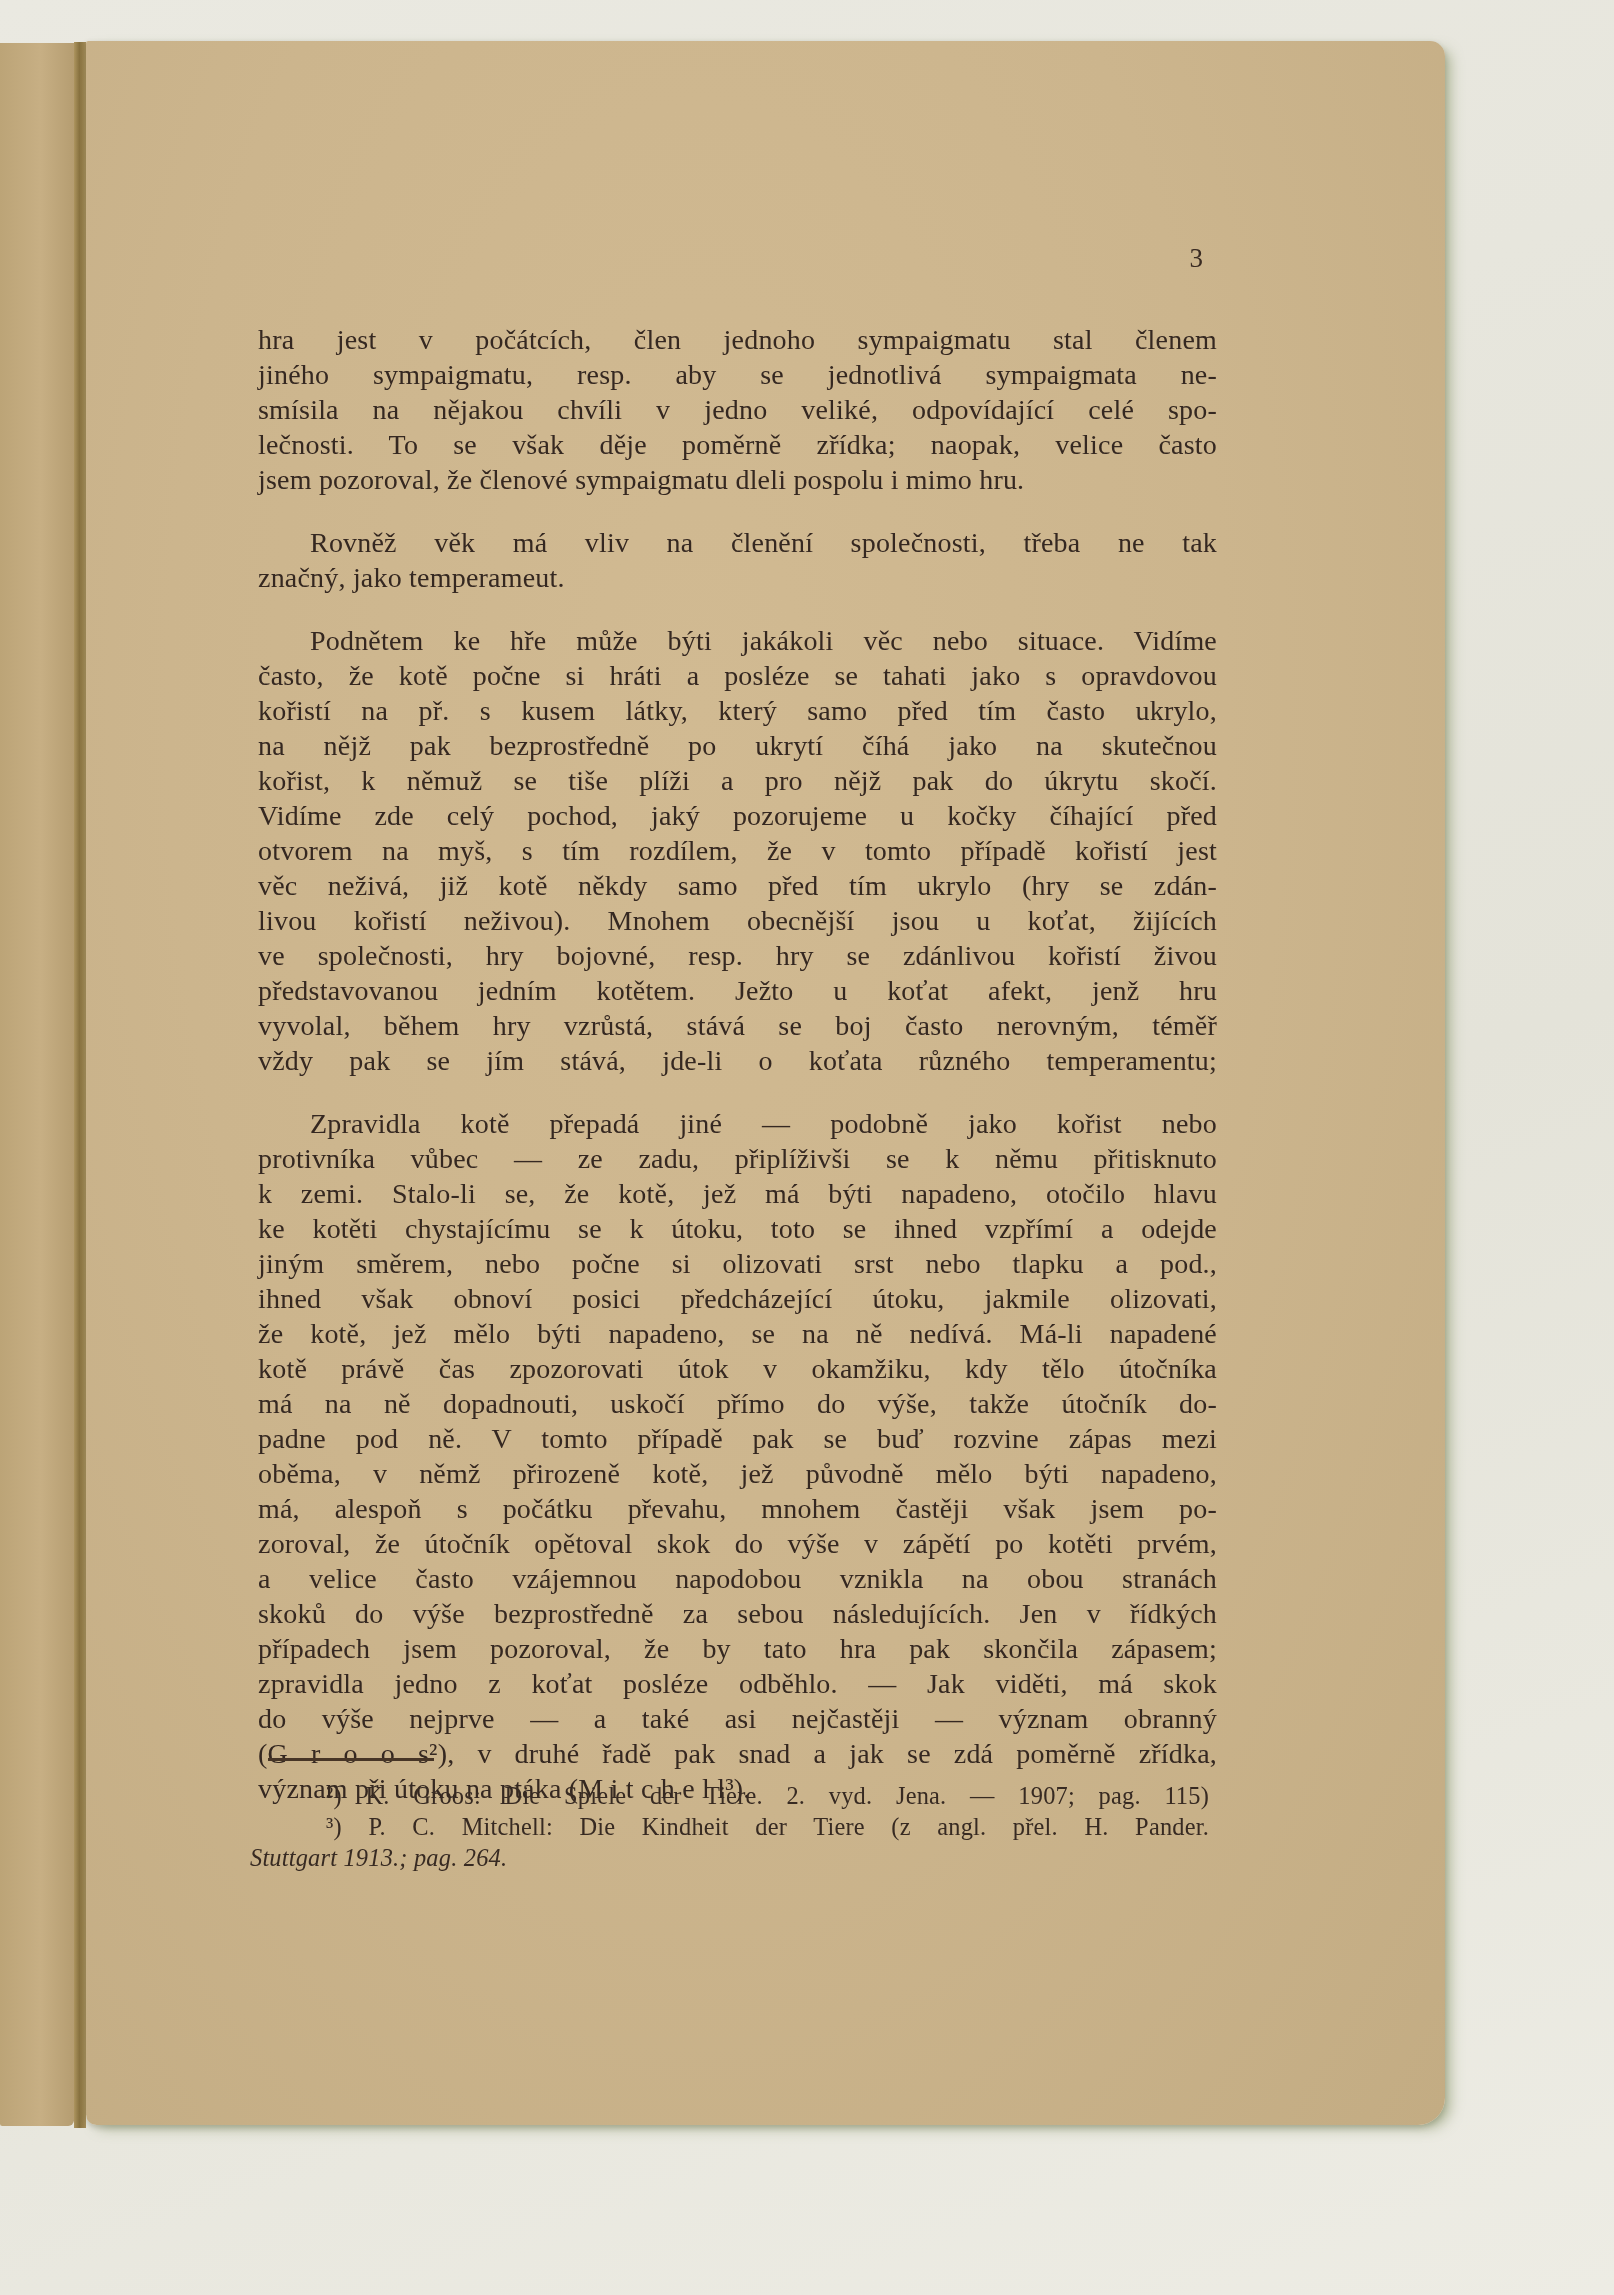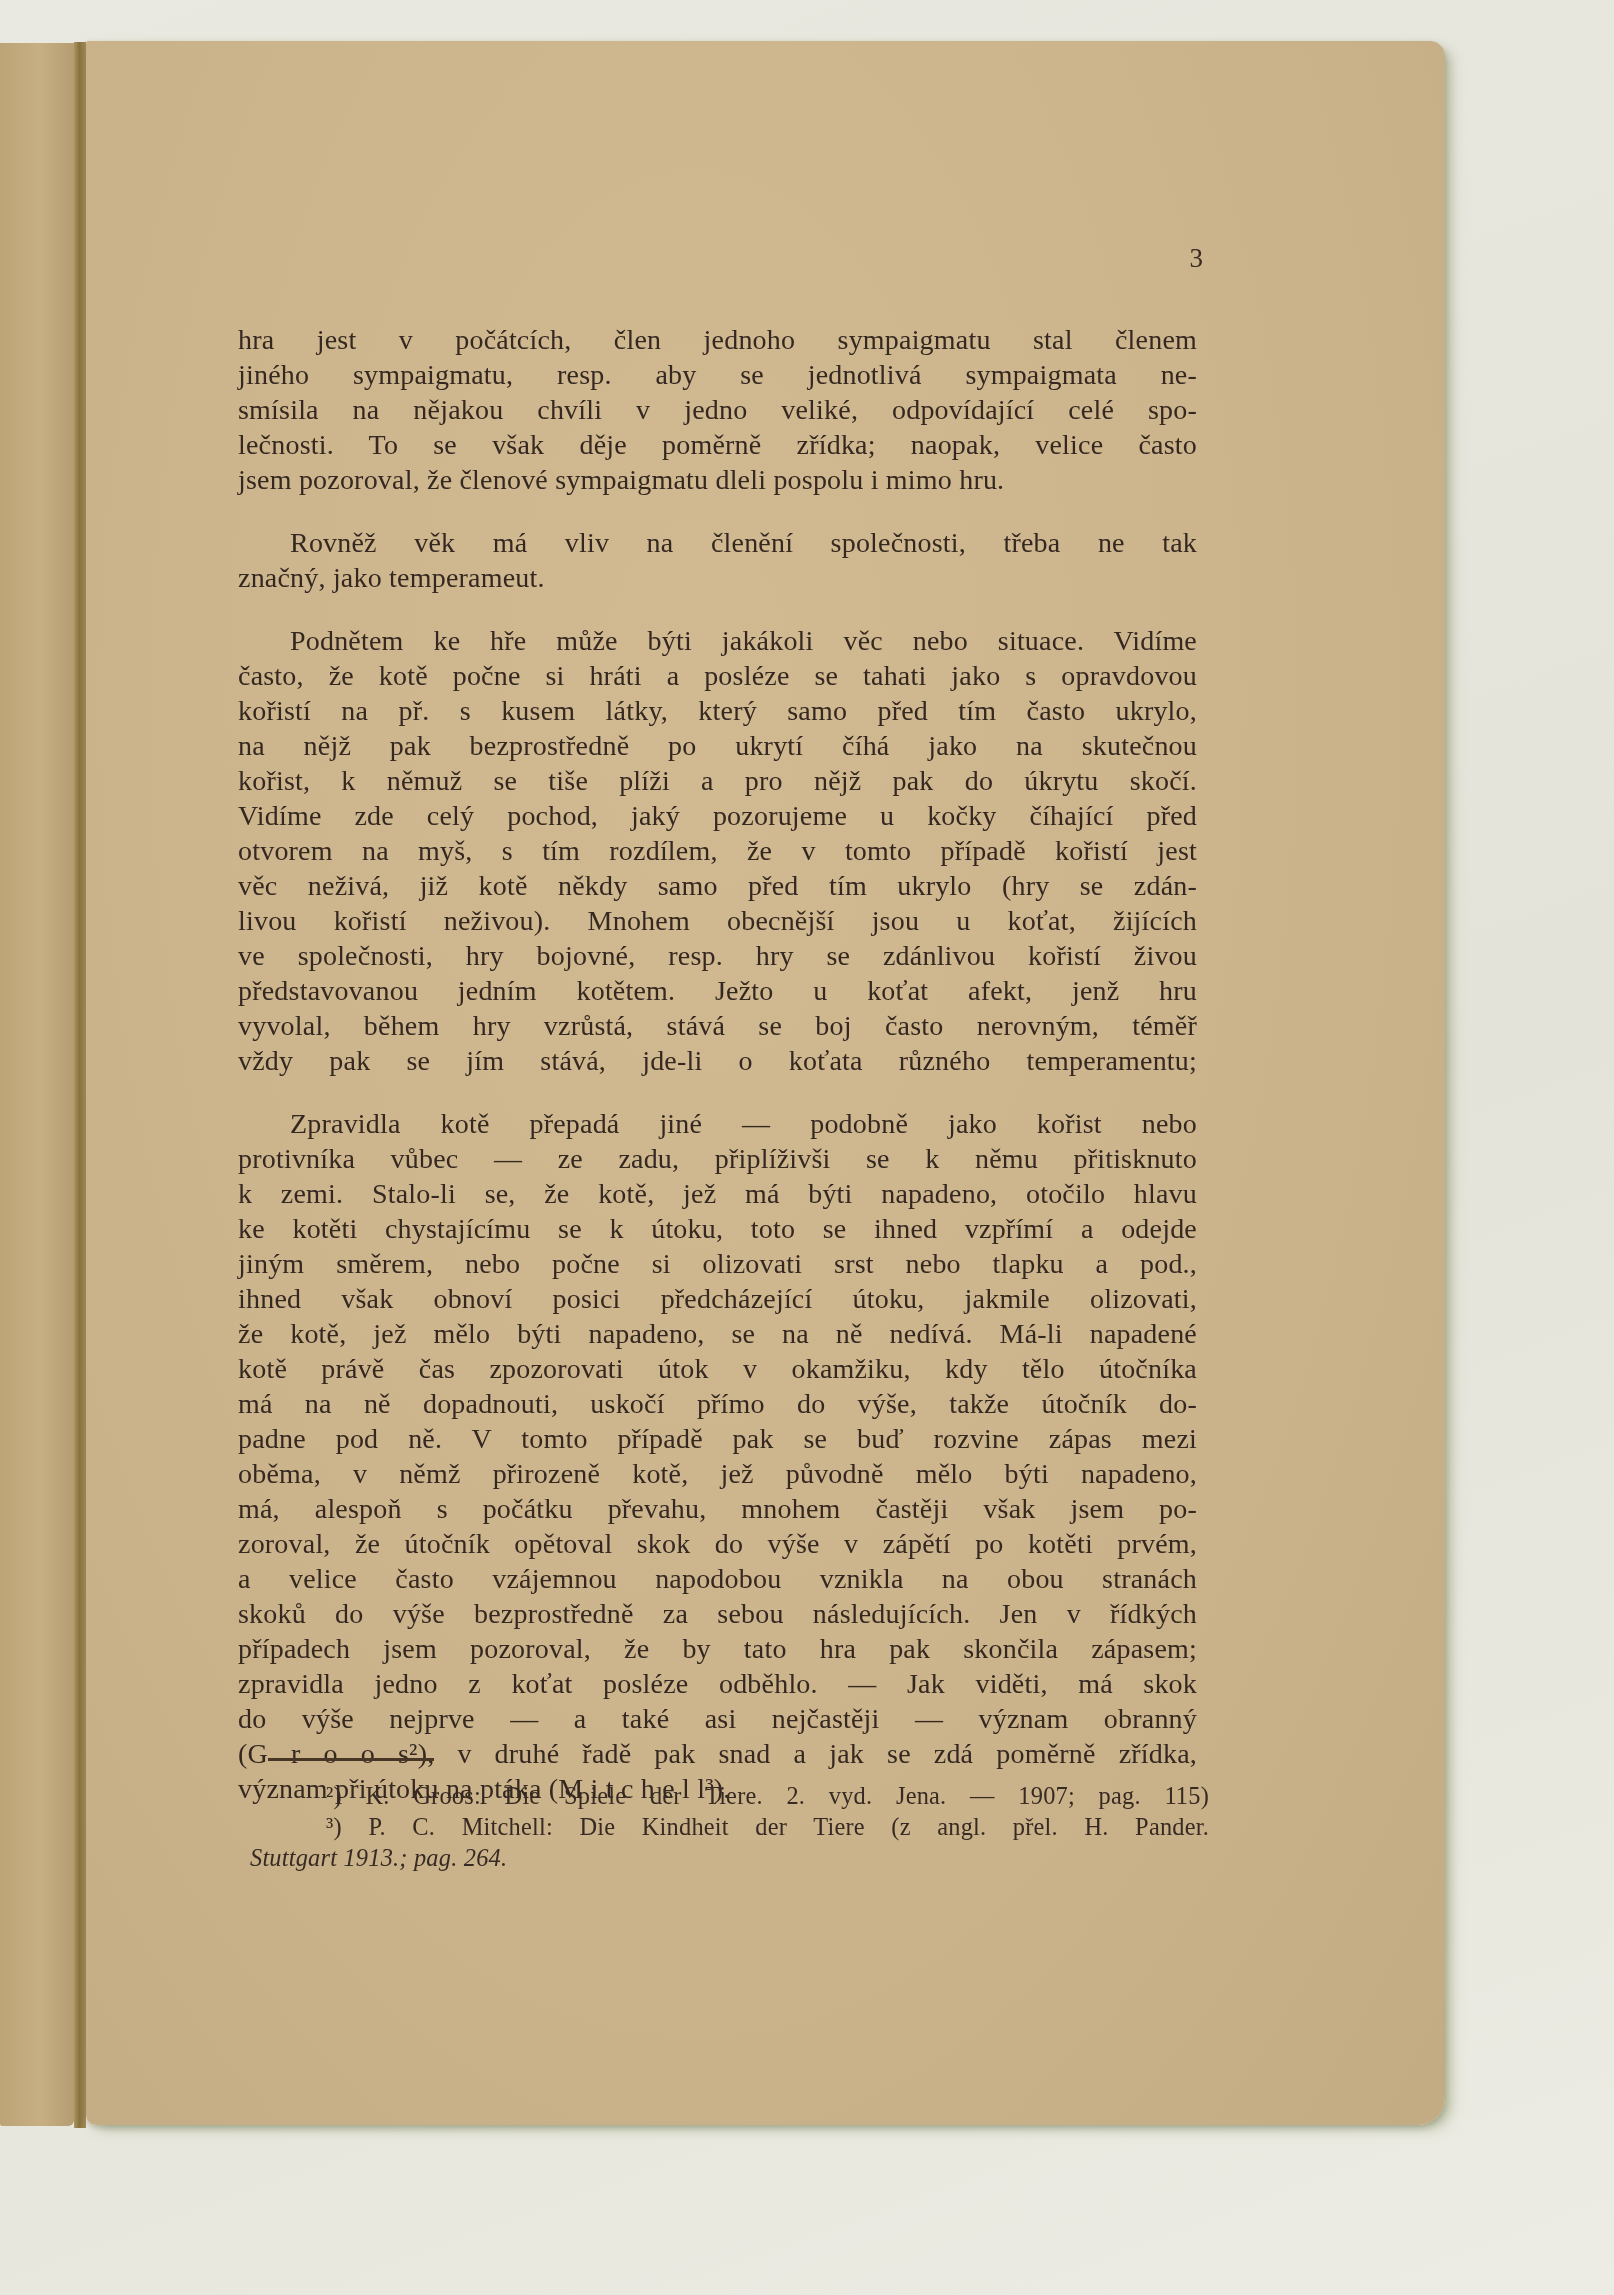--- a/index.html
+++ b/index.html
@@ -28,21 +28,21 @@
     position:absolute;left:86px;top:41px;width:1359px;height:2084px;
     background:radial-gradient(ellipse at 45% 32%, #d1ba92 0%, #ccb58d 50%, #c3ac83 100%);
     border-radius:2.3px 15px 27px 10.5px;
     box-shadow:8.1px 5.8px 12.8px -3.5px rgba(112,128,74,.5), 0 2.3px 5.8px rgba(90,90,70,.25);
   }
   .page-number{
     position:absolute;top:202px;right:242px;
     font-size:27px;color:#3a2b22;
   }
   .text{
-    position:absolute;left:152px;top:281px;width:959px;
+    position:absolute;left:172px;top:281px;width:959px;
     font-size:28px;line-height:35px;color:#352821;letter-spacing:0.2px;
   }
   .line{text-align:justify;text-align-last:justify;}
   .line.last{text-align-last:left;}
   .line.indent{text-indent:52px;margin-top:28px;}
   .fnrule{
     position:absolute;left:182px;top:1717px;width:166px;height:2.9px;
     background:#473526;
   }
   .fns{

